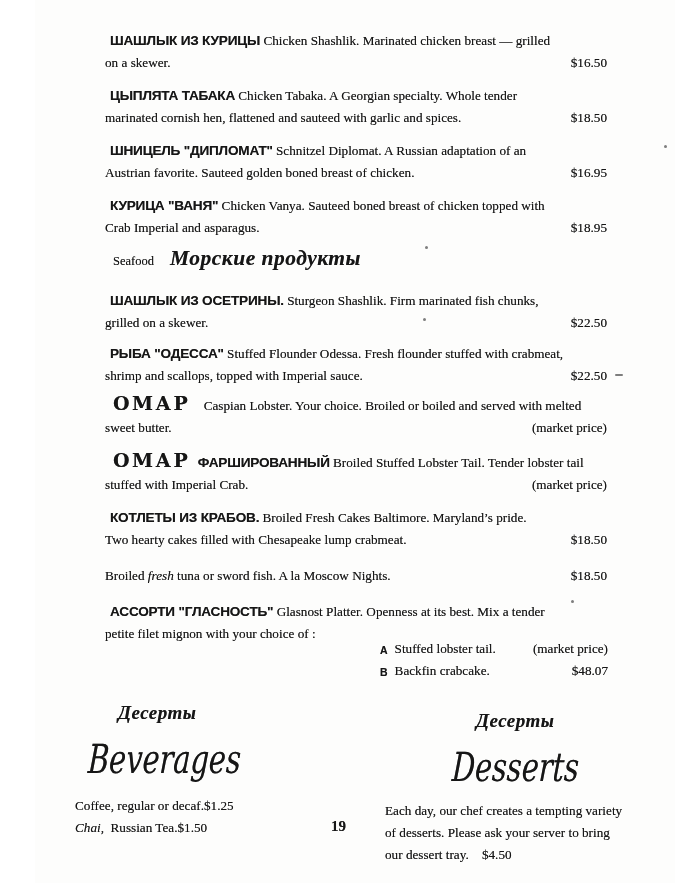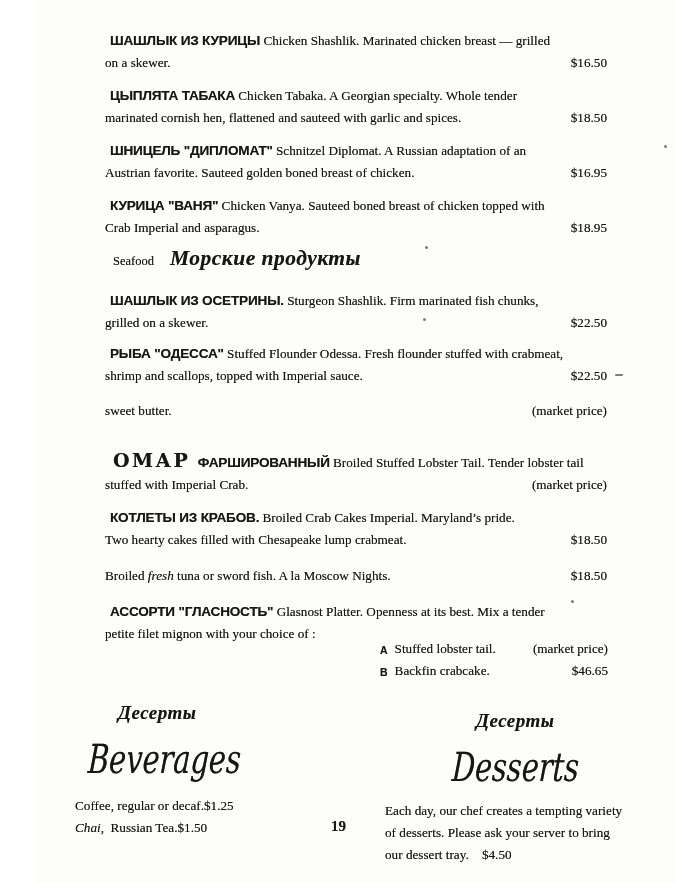--- a/index.html
+++ b/index.html
@@ -120,20 +120,24 @@
       <span class="ru">РЫБА "ОДЕССА"</span>
       <span>Stuffed Flounder Odessa.  Fresh flounder stuffed with crabmeat,</span>
     </div>
     <div class="l2">
       <span>shrimp and scallops, topped with Imperial sauce.</span>
       <span class="price">$22.50</span>
     </div>
   </div>
 
   <div class="item" style="top:396px">
+    <div class="l1" style="text-indent:0">
+      <span class="ru-big">ОМАР</span>
+      <span>Caspian Lobster.  Your choice. Broiled or boiled and served with melted</span>
+    </div>
     <div class="l2">
       <span>sweet butter.</span>
       <span class="price">(market price)</span>
     </div>
   </div>
 
   <div class="item" style="top:453px">
     <div class="l1" style="text-indent:0">
       <span class="ru-big" style="margin-right:4px">ОМАР</span>
       <span class="ru">ФАРШИРОВАННЫЙ</span>
@@ -141,21 +145,21 @@
     </div>
     <div class="l2">
       <span>stuffed with Imperial Crab.</span>
       <span class="price">(market price)</span>
     </div>
   </div>
 
   <div class="item" style="top:510px">
     <div class="l1">
       <span class="ru">КОТЛЕТЫ ИЗ КРАБОВ.</span>
-      <span>Broiled Crab Cakes Imperial.  Maryland’s pride.</span>
+      <span>Broiled Fresh Cakes Baltimore.  Maryland’s pride.</span>
     </div>
     <div class="l2">
       <span>Two hearty cakes filled with Chesapeake lump crabmeat.</span>
       <span class="price">$18.50</span>
     </div>
   </div>
 
   <div class="item" style="top:568px">
     <div class="l2" style="margin-top:0">
       <span><span>Broiled </span><i>fresh</i><span> tuna or sword fish.  A la Moscow Nights.</span></span>
@@ -174,21 +178,21 @@
   </div>
 
   <div class="choice" style="top:641px">
     <span class="letter">A</span>
     <span>Stuffed lobster tail.</span>
     <span class="cprice">(market price)</span>
   </div>
   <div class="choice" style="top:663px">
     <span class="letter">B</span>
     <span>Backfin crabcake.</span>
-    <span class="cprice">$46.65</span>
+    <span class="cprice">$48.07</span>
   </div>
 
   <div class="h-ru" style="left:83px; top:702px">Десерты</div>
   <div class="script" style="left:52px; top:736px">Beverages</div>
   <div class="bev-line" style="top:798px">
     <span>Coffee, regular or decaf.</span>
     <span>$1.25</span>
   </div>
   <div class="bev-line" style="top:820px">
     <span><i>Chai,</i><span>&nbsp;&nbsp;Russian Tea.</span></span>

